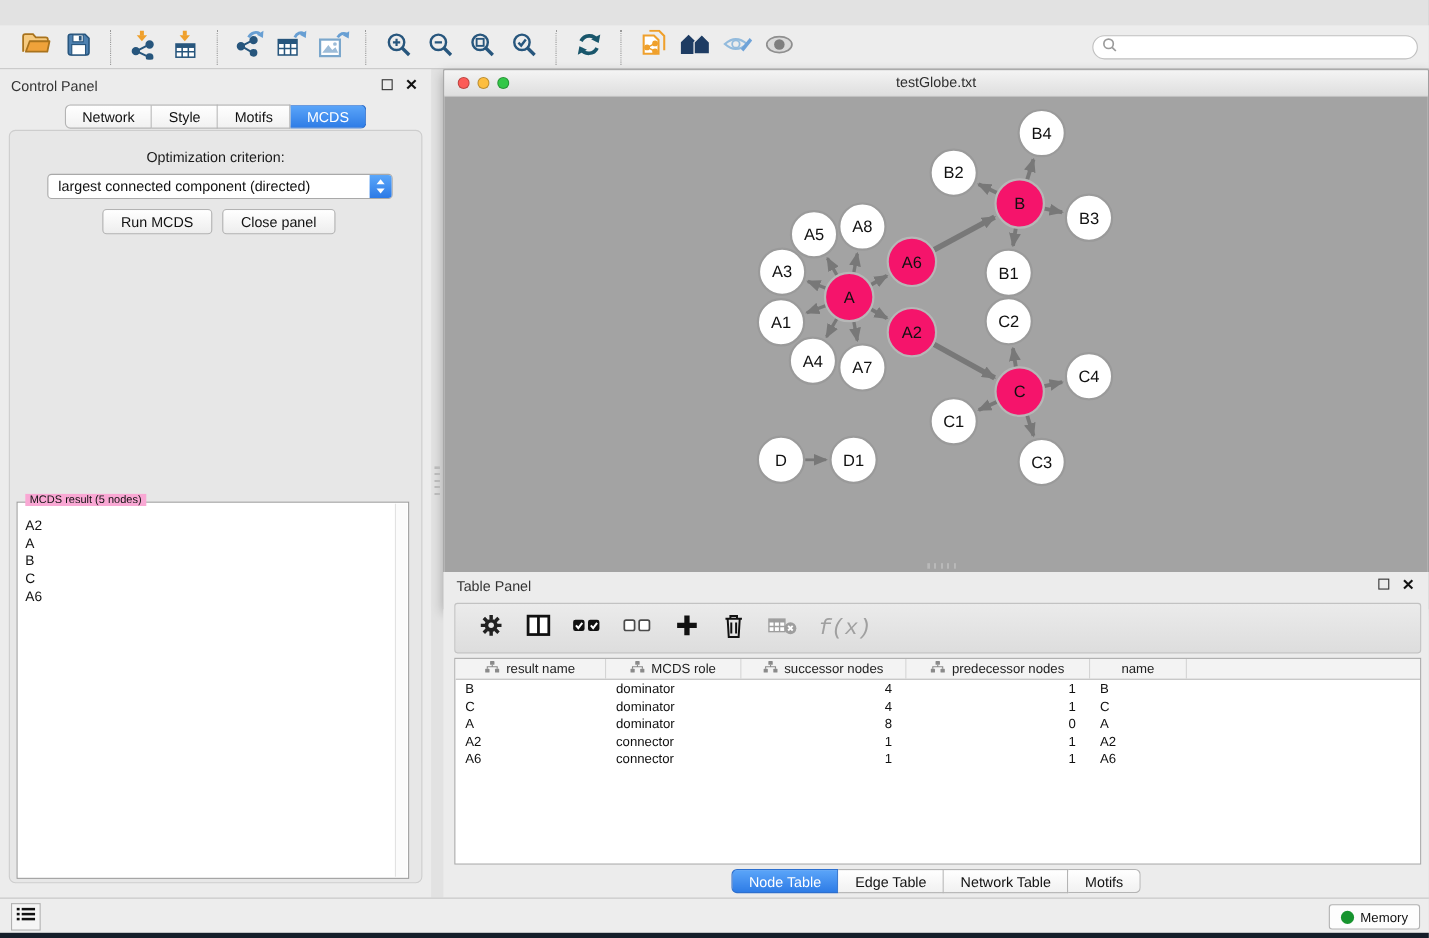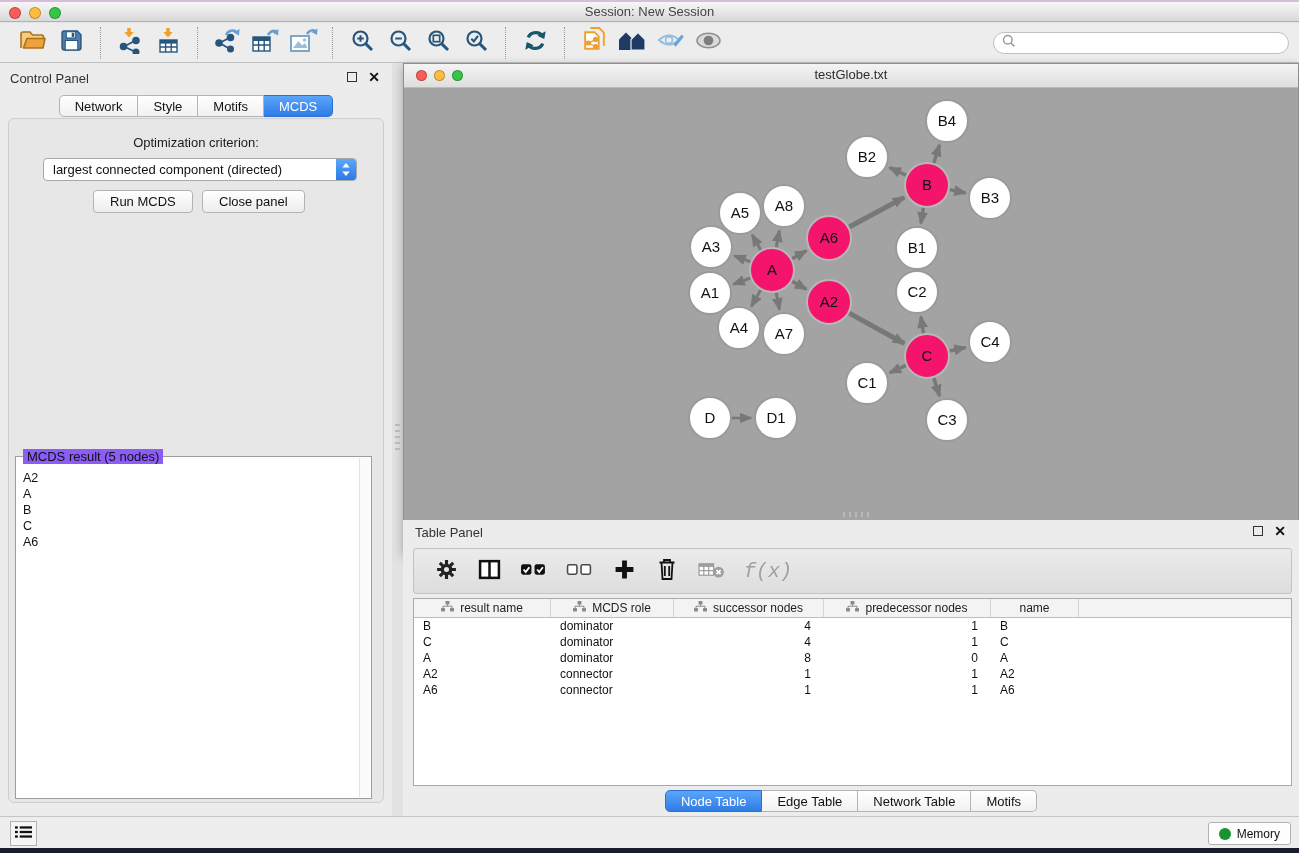--- a/index.html
+++ b/index.html
@@ -32,21 +32,21 @@
   .seg-tab:last-child{border-radius:0 5px 5px 0}
   .seg-tab.active{background:linear-gradient(#5ba5f9,#2e7ce6);border-color:#2d6fce;color:#fff}
   .cp-body{position:absolute;left:8px;right:8px;top:55px;bottom:13px;background:#e7e7e7;border:1px solid #cdcdcd;border-radius:6px}
   .opt-label{position:absolute;left:0;right:0;top:16px;text-align:center;font-size:13px;color:#1a1a1a}
   .dropdown{position:absolute;left:34px;top:39px;width:314px;height:23px;background:#fff;border:1px solid #a9a9a9;border-radius:4px;font-size:13px;color:#111;line-height:21px;padding-left:9px}
   .stepper{position:absolute;right:0;top:0;bottom:0;width:20px;background:linear-gradient(#5ba7fa,#2c7ae6);border-radius:0 3px 3px 0;display:flex;align-items:center;justify-content:center}
   .cp-btn{position:absolute;top:71px;height:23px;background:linear-gradient(#ffffff,#ededed);border:1px solid #b3b3b3;border-radius:4px;font-size:13px;color:#111;padding:0 16px;font-family:"Liberation Sans",sans-serif}
   .cp-btn.run{left:84px}
   .cp-btn.closep{left:193px}
   .result-box{position:absolute;left:6px;right:11px;top:337px;bottom:3px;border:1px solid #9d9d9d;background:#fff}
-  .legend{position:absolute;top:-8px;left:7px;background:#8b5cf6;padding:0 4px;font-size:13px;color:#111}
+  .legend{position:absolute;top:-8px;left:7px;background:#f9a8d4;padding:0 4px;font-size:10px;color:#111}
   .result-list{position:absolute;left:0;top:6px;right:13px;bottom:2px;padding:7px 0 0 7px;font-size:12.5px;line-height:16px;color:#111;overflow:hidden}
   .scroll-track{position:absolute;right:1px;top:1px;bottom:1px;width:11px;background:#fbfbfb;border-left:1px solid #e2e2e2}
 
   
   .network-window{position:absolute;left:403px;top:63px;width:896px;height:491px;background:#fff;border:1px solid #8d8d8d;box-shadow:0 3px 10px rgba(0,0,0,.28)}
   .nw-titlebar{position:relative;height:24px;background:linear-gradient(#f4f4f4,#dedede);border-bottom:1px solid #bcbcbc;text-align:center;font-size:13px;color:#2e2e2e;line-height:22px}
   .nw-titlebar .traffic{top:6px;left:12px;gap:7px}
   .nw-titlebar .light{width:11px;height:11px}
   .nw-canvas{position:absolute;left:0;top:24px;right:0;bottom:0;background:#a3a3a3}
   .nw-canvas svg{display:block}
@@ -75,28 +75,20 @@
 
   
   .v-handle{position:absolute;left:395px;top:424px;width:5px;height:26px;background:repeating-linear-gradient(#b9b9b9 0 2px,transparent 2px 6px)}
   .h-handle{position:absolute;left:843px;top:512px;width:26px;height:5px;background:repeating-linear-gradient(90deg,#b9b9b9 0 2px,transparent 2px 6px)}
 </style>
 </head>
 <body>
 
 <div id="app">
 
-  <div class="titlebar">
-    <div class="traffic">
-      <div class="light red"></div>
-      <div class="light yellow"></div>
-      <div class="light green"></div>
-    </div>
-    <span>Session: New Session</span>
-  </div>
 
   <div class="main-toolbar">
     <div id="tb-groups">
         <div class="tb-btn">
           <span><svg width="28" height="24" viewBox="0 0 28 24">
               <path d="M2 19 V5 q0-2 2-2 h7 l2.5 3 h9 q2 0 2 2 v2" fill="#f6ca7f" stroke="#a9731d" stroke-width="1.6"></path>
               <path d="M4.5 19 L8 9.5 h18 L24 19 Z" fill="#efa23a" stroke="#a9731d" stroke-width="1.6" stroke-linejoin="round"></path>
             </svg></span>
         </div>
         <div class="tb-btn">

